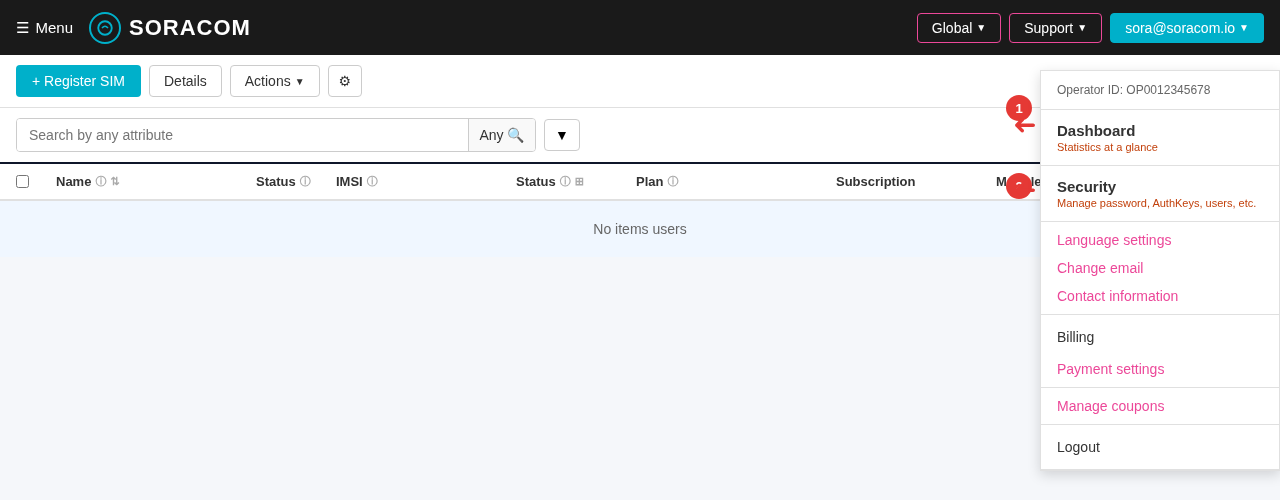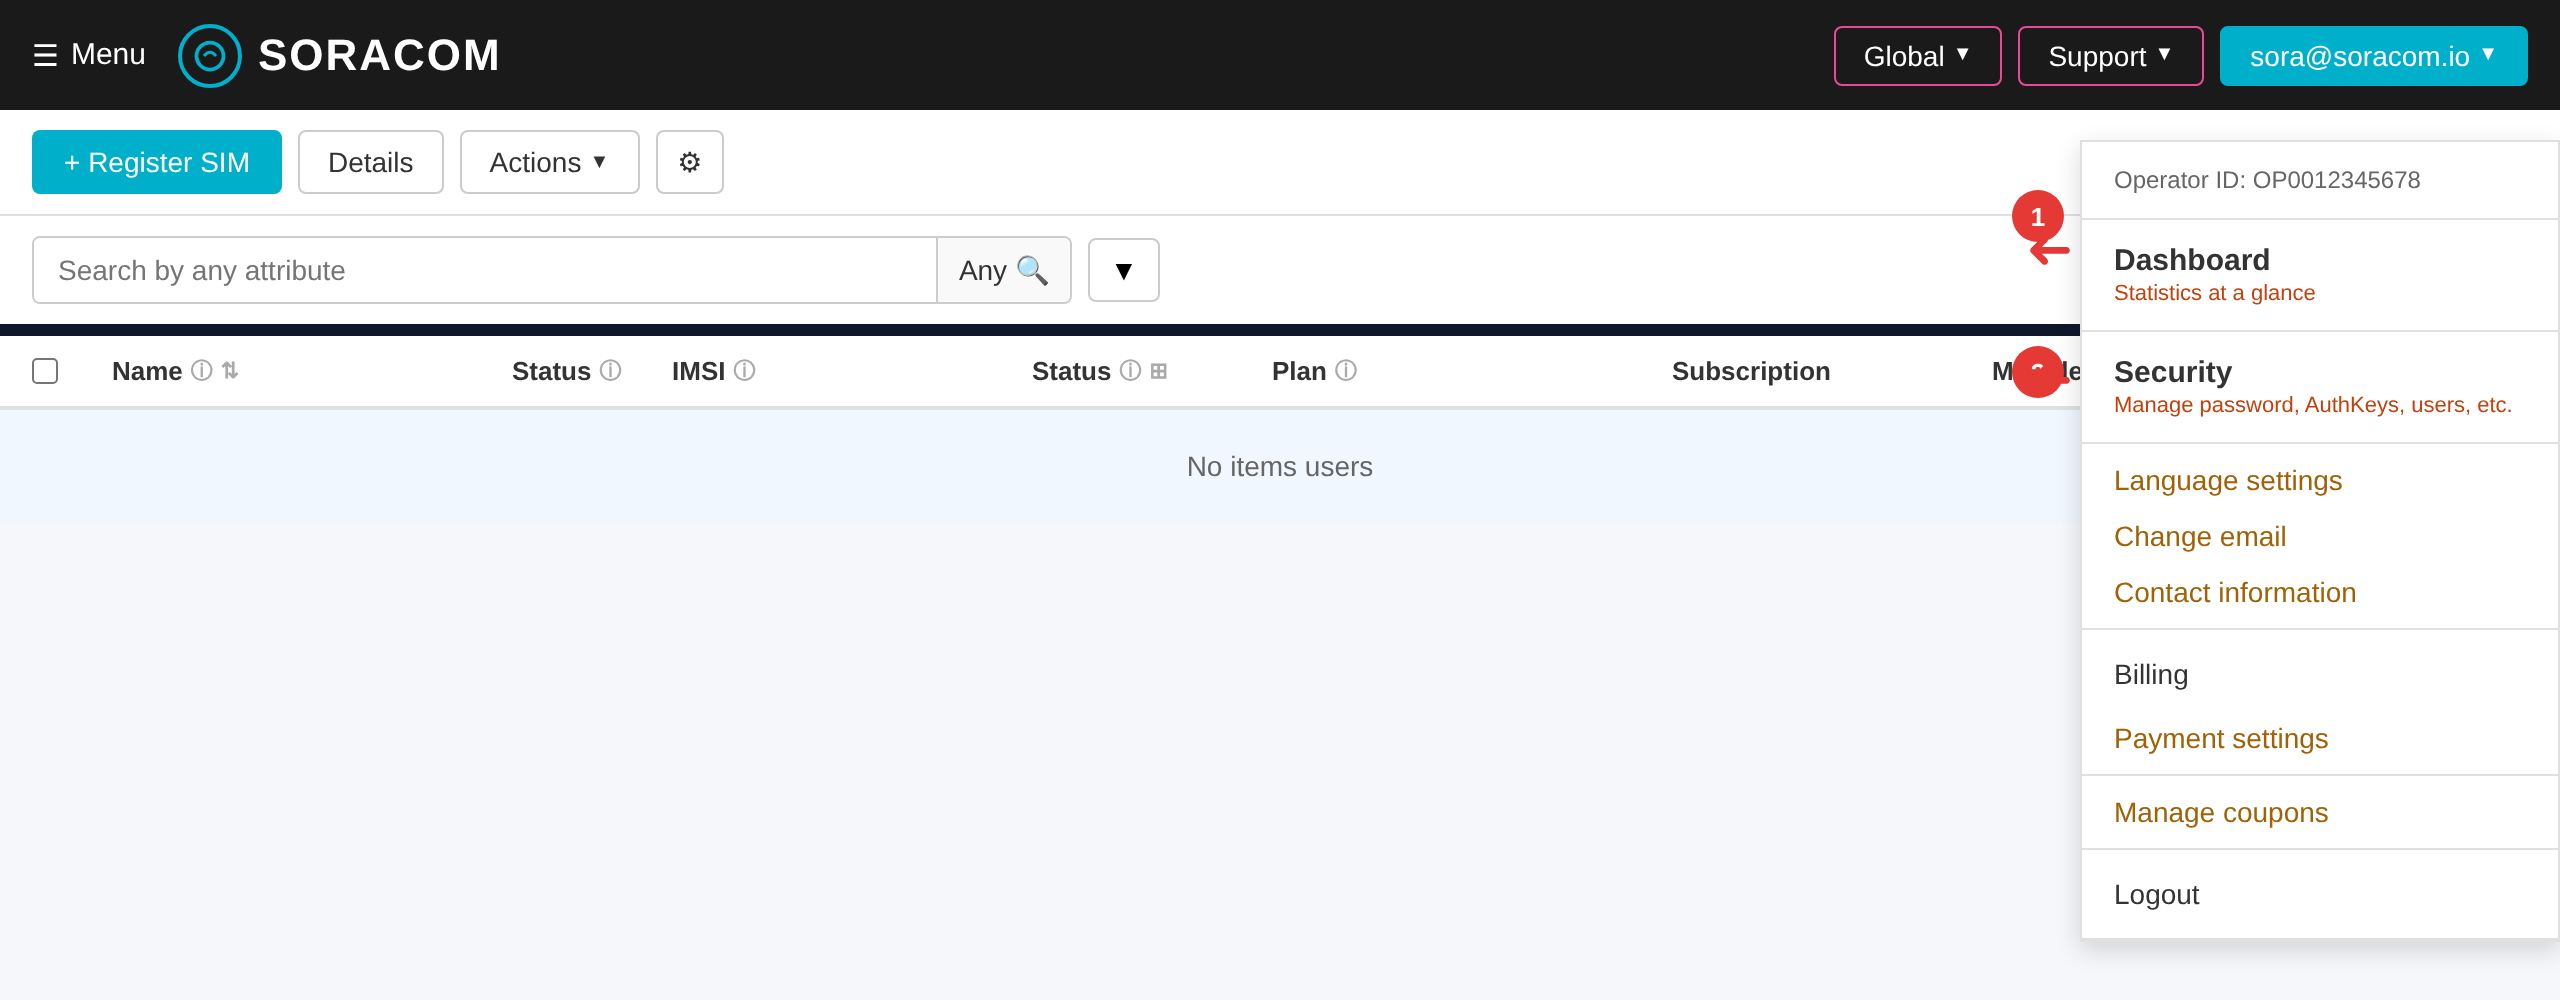--- a/index.html
+++ b/index.html
@@ -96,21 +96,21 @@
       font-size: 14px;
     }
 
     
     .search-area {
       background: white;
       padding: 10px 16px;
       display: flex;
       align-items: center;
       gap: 8px;
-      border-bottom: 6px solid #0f172a;
+      border-bottom: 2px solid #0f172a;
     }
     .search-wrapper {
       display: flex;
       border: 1px solid #ccc;
       border-radius: 4px;
       overflow: hidden;
       flex: 1;
       max-width: 520px;
     }
     .search-input {
@@ -205,21 +205,21 @@
       margin-bottom: 2px;
     }
     .dropdown-subtitle {
       font-size: 11px;
       color: #c2410c;
     }
     .dropdown-link {
       display: block;
       padding: 6px 16px;
       font-size: 14px;
-      color: #a16207;
+      color: #ec4899;
       cursor: pointer;
       text-decoration: none;
     }
     .dropdown-section-plain {
       border-bottom: 1px solid #e0e0e0;
       padding: 4px 0;
     }
     .dropdown-item-plain {
       padding: 10px 16px;
       font-size: 14px;

